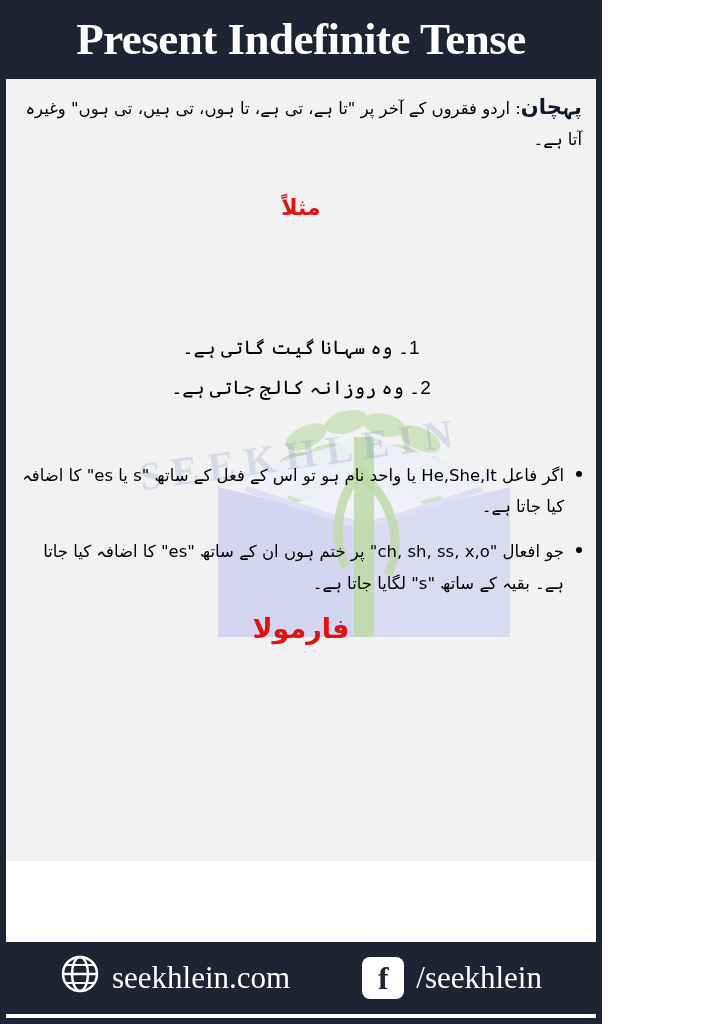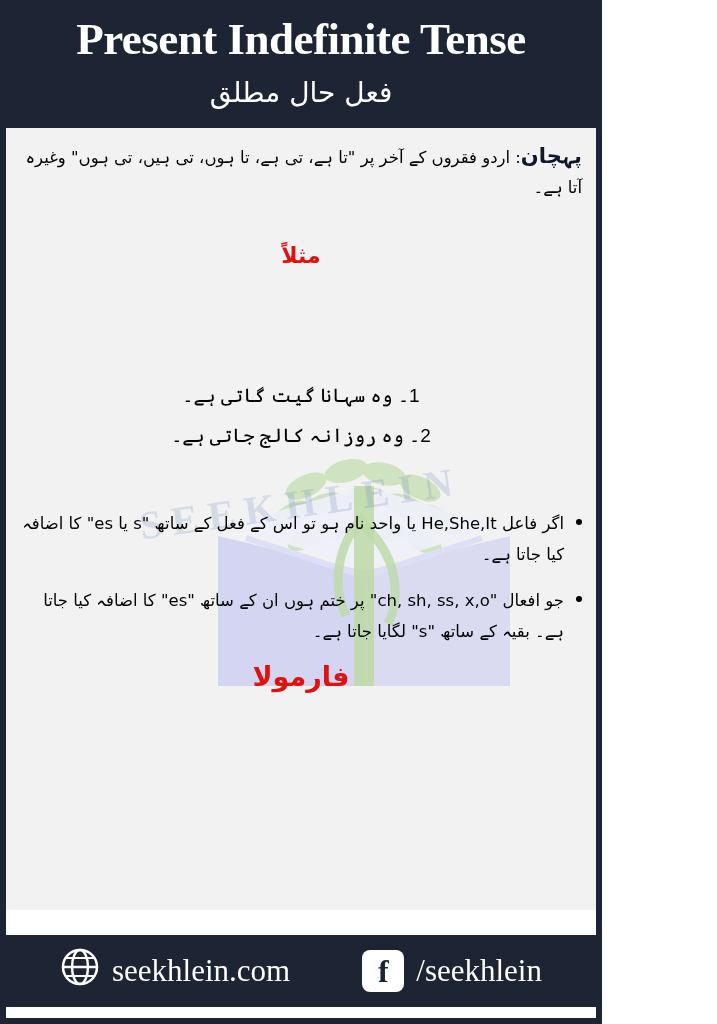--- a/index.html
+++ b/index.html
@@ -152,21 +152,21 @@
     text-align: center;
     font-family: "Liberation Serif", serif;
     font-size: 35px;
     margin-top: 18px;
     letter-spacing: 0.5px;
   }
   .formula sup { font-size: 0.6em; }
   
   .footer {
     position: absolute;
-    left: 0; right: 0; bottom: 11px;
+    left: 0; right: 0; bottom: 4px;
     height: 72px;
     background: #1d2433;
     color: #ffffff;
     display: flex;
     align-items: center;
     justify-content: space-around;
     padding: 0 18px;
   }
   .foot-item {
     display: flex;
@@ -189,21 +189,20 @@
     line-height: 1;
   }
 </style>
 </head>
 <body>
 
 <div class="page">
 
   <div class="header">
     <div class="header-title">Present Indefinite Tense</div>
-    <div class="header-sub">فعل حال مطلق</div>
   </div>
 
   <div class="body">
 
     <div class="identify rtl">
       <span class="kw">پہچان</span><span>:  اردو فقروں کے آخر پر "تا ہے، تی ہے، تا ہوں، تی ہیں، تی ہوں" وغیرہ آتا ہے۔</span>
     </div>
 
     <div class="art">
       <svg width="717" height="500" viewBox="0 0 717 500" xmlns="http://www.w3.org/2000/svg" aria-hidden="true">

